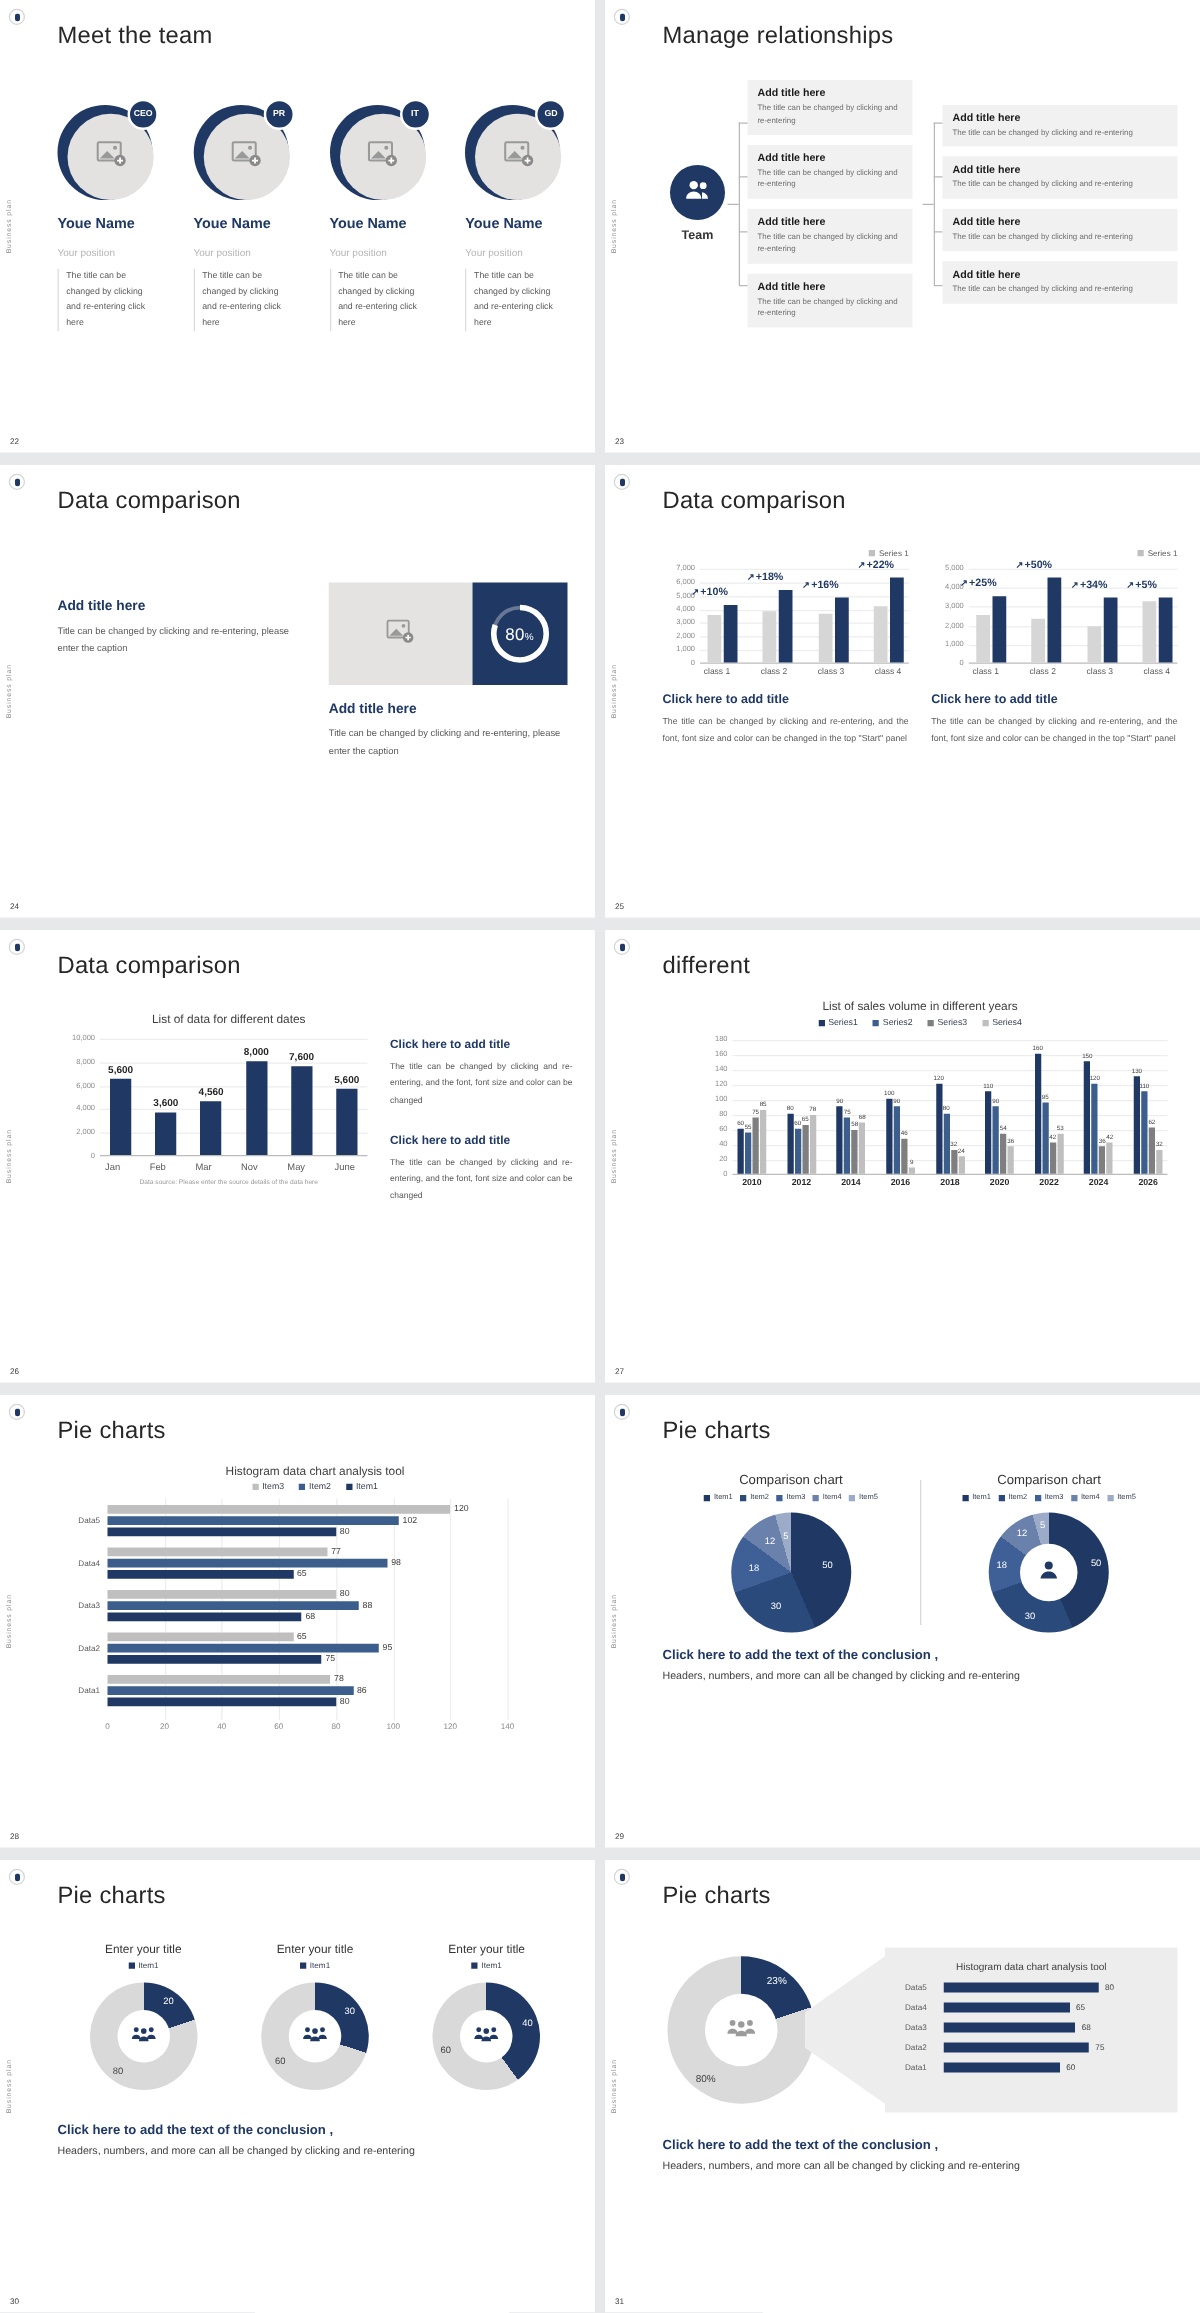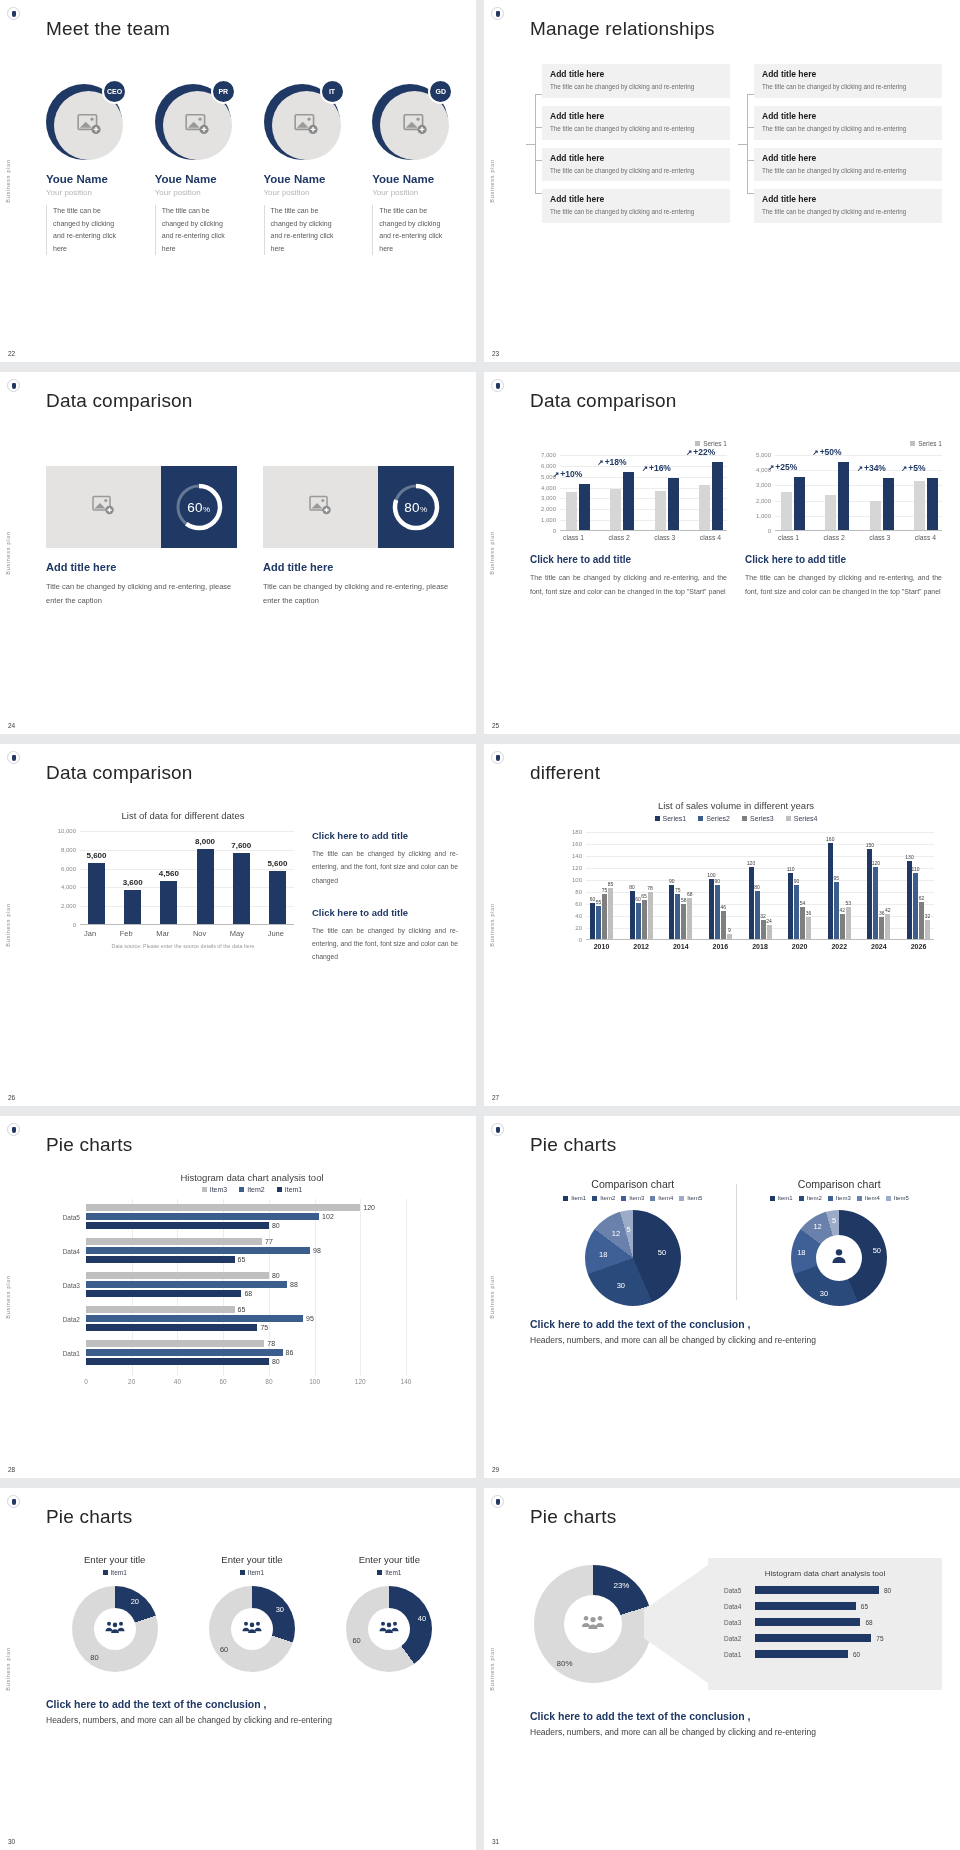--- a/index.html
+++ b/index.html
@@ -16,21 +16,21 @@
 .sq{display:inline-block;width:5px;height:5px;margin-right:3px;flex:none}
 .lgi{display:inline-flex;align-items:center}
 
 .mrow{display:flex;gap:23px;margin-top:26px}
 .member{width:90px}
 .avatar{position:relative;width:82px;height:82px}
 .ring{position:absolute;left:0;top:2px;width:76px;height:76px;border-radius:50%;background:#1f3864}
 .disc{position:absolute;left:8px;top:9px;width:69px;height:69px;border-radius:50%;background:#e3e2e0;display:flex;align-items:center;justify-content:center}
 .badge{position:absolute;right:1px;top:-3px;width:25px;height:25px;border-radius:50%;background:#1f3864;border:2px solid #fff;color:#fff;font-size:7px;font-weight:bold;display:flex;align-items:center;justify-content:center}
 .mname{margin-top:9px;font-size:11.5px;font-weight:bold;color:#1f3864}
-.mpos{margin-top:3px;font-size:8px;color:#b5b5b5}
+.mpos{margin-top:13px;font-size:8px;color:#b5b5b5}
 .mdesc{margin-top:8px;font-size:7px;line-height:1.8;color:#595959;padding-left:6px;border-left:1px solid #dcdcdc;width:80px}
 
 .rrow{display:flex;gap:12px;margin-top:8px}
 .rgroup{flex:1;display:flex}
 .ricol{width:56px;display:flex;flex-direction:column;align-items:center;justify-content:center;gap:7px}
 .rcircle{width:44px;height:44px;border-radius:50%;display:flex;align-items:center;justify-content:center}
 .navy .rcircle{background:#1f3864}
 .gray .rcircle{background:#c9cacc}
 .rlabel{font-size:10px;font-weight:bold;color:#333}
 .gray .rlabel{color:#a9a9a9;font-weight:normal}
@@ -223,20 +223,31 @@
       </div>
     </section>
     <section class="slide">
     <div class="logo"></div>
     <div class="vtext">Business plan</div>
     <div class="pagenum">23</div>
     <h2 class="stitle">Manage relationships</h2>
     <div class="content">
         <div class="rrow">
     <div class="rgroup navy">
+      <div class="ricol">
+        <div class="rcircle">
+                <span><svg width="26" height="26" viewBox="0 0 24 24">
+                    <circle cx="9.2" cy="8.4" r="3.1" fill="#fff"></circle>
+                    <path d="M3.6 18.5c0-3.3 2.5-5.4 5.6-5.4s5.6 2.1 5.6 5.4z" fill="#fff"></path>
+                    <circle cx="16.2" cy="8.8" r="2.5" fill="#fff"></circle>
+                    <path d="M15.4 13.7c2.5.4 4.3 2.3 4.3 4.8h-4.4z" fill="#fff"></path>
+                  </svg></span>
+              </div>
+        <div class="rlabel">Team</div>
+      </div>
       <div class="rconn">
               <i></i>
               <i></i>
               <i></i>
               <i></i>
             </div>
       <div class="rboxes">
         <div class="rbox">
           <div class="rbt">Add title here</div>
           <div class="rbd">The title can be changed by clicking and re-entering</div>
@@ -285,38 +296,20 @@
       </div>
     </section>
     <section class="slide">
     <div class="logo"></div>
     <div class="vtext">Business plan</div>
     <div class="pagenum">24</div>
     <h2 class="stitle">Data comparison</h2>
     <div class="content">
         <div class="prow">
     <div class="pcard">
-      <div class="pmedia">
-        <div class="pimg">
-                <span><svg width="24" height="24" viewBox="0 0 24 24">
-                    <rect x="2" y="3.5" width="17" height="13.5" rx="1" fill="none" stroke="#999" stroke-width="1.5"></rect>
-                    <circle cx="14.8" cy="7.6" r="1.5" fill="#999"></circle>
-                    <path d="M3.5 15.5 9 10l5.5 5.5z" fill="#999"></path>
-                    <circle cx="18.5" cy="17" r="4.2" fill="#8a8a8a"></circle>
-                    <path d="M18.5 14.8v4.4M16.3 17h4.4" stroke="#fff" stroke-width="1.3" fill="none"></path>
-                  </svg></span>
-              </div>
-        <div class="pdonut">
-          <svg width="56" height="56" viewBox="0 0 56 56">
-            <circle cx="28" cy="28" r="21" stroke="rgba(255,255,255,.32)" stroke-width="3" fill="none"></circle>
-            <circle cx="28" cy="28" r="21" stroke="#fff" stroke-width="4.5" fill="none" stroke-dasharray="79.1 400" transform="rotate(-90 28 28)"></circle>
-          </svg>
-          <div class="ppct"><span>60</span><small>%</small></div>
-        </div>
-      </div>
       <div class="ptitle">Add title here</div>
       <div class="pdesc">Title can be changed by clicking and re-entering, please enter the caption</div>
     </div>
     <div class="pcard">
       <div class="pmedia">
         <div class="pimg">
                 <span><svg width="24" height="24" viewBox="0 0 24 24">
                     <rect x="2" y="3.5" width="17" height="13.5" rx="1" fill="none" stroke="#999" stroke-width="1.5"></rect>
                     <circle cx="14.8" cy="7.6" r="1.5" fill="#999"></circle>
                     <path d="M3.5 15.5 9 10l5.5 5.5z" fill="#999"></path>

